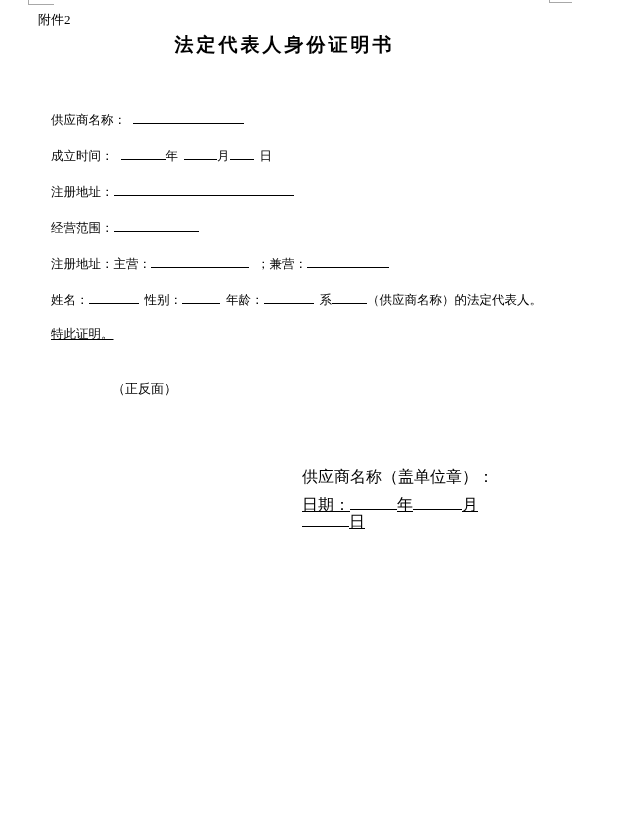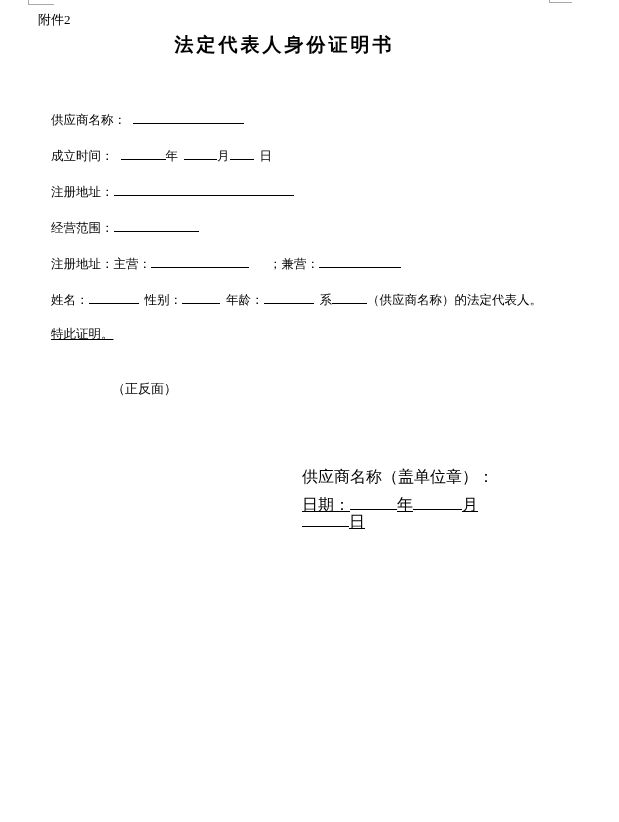--- a/index.html
+++ b/index.html
@@ -57,21 +57,21 @@
   
   .blank {
     display: inline-block;
     border-bottom: 1px solid #000000;
     height: 13px;
     vertical-align: baseline;
   }
 
   .sp7  { margin-left: 7px; }
   .sp6  { margin-left: 6px; }
-  .sp4  { margin-left: 20px; text-align: center; }
+  .sp4  { margin-left: 8px; text-align: center; }
 
   .statement { margin-bottom: 18px; text-decoration: underline; }
 
   .both-sides {
     margin-top: 39px;
     margin-left: 61px;
     font-size: 13px;
     line-height: 16px;
   }
 

